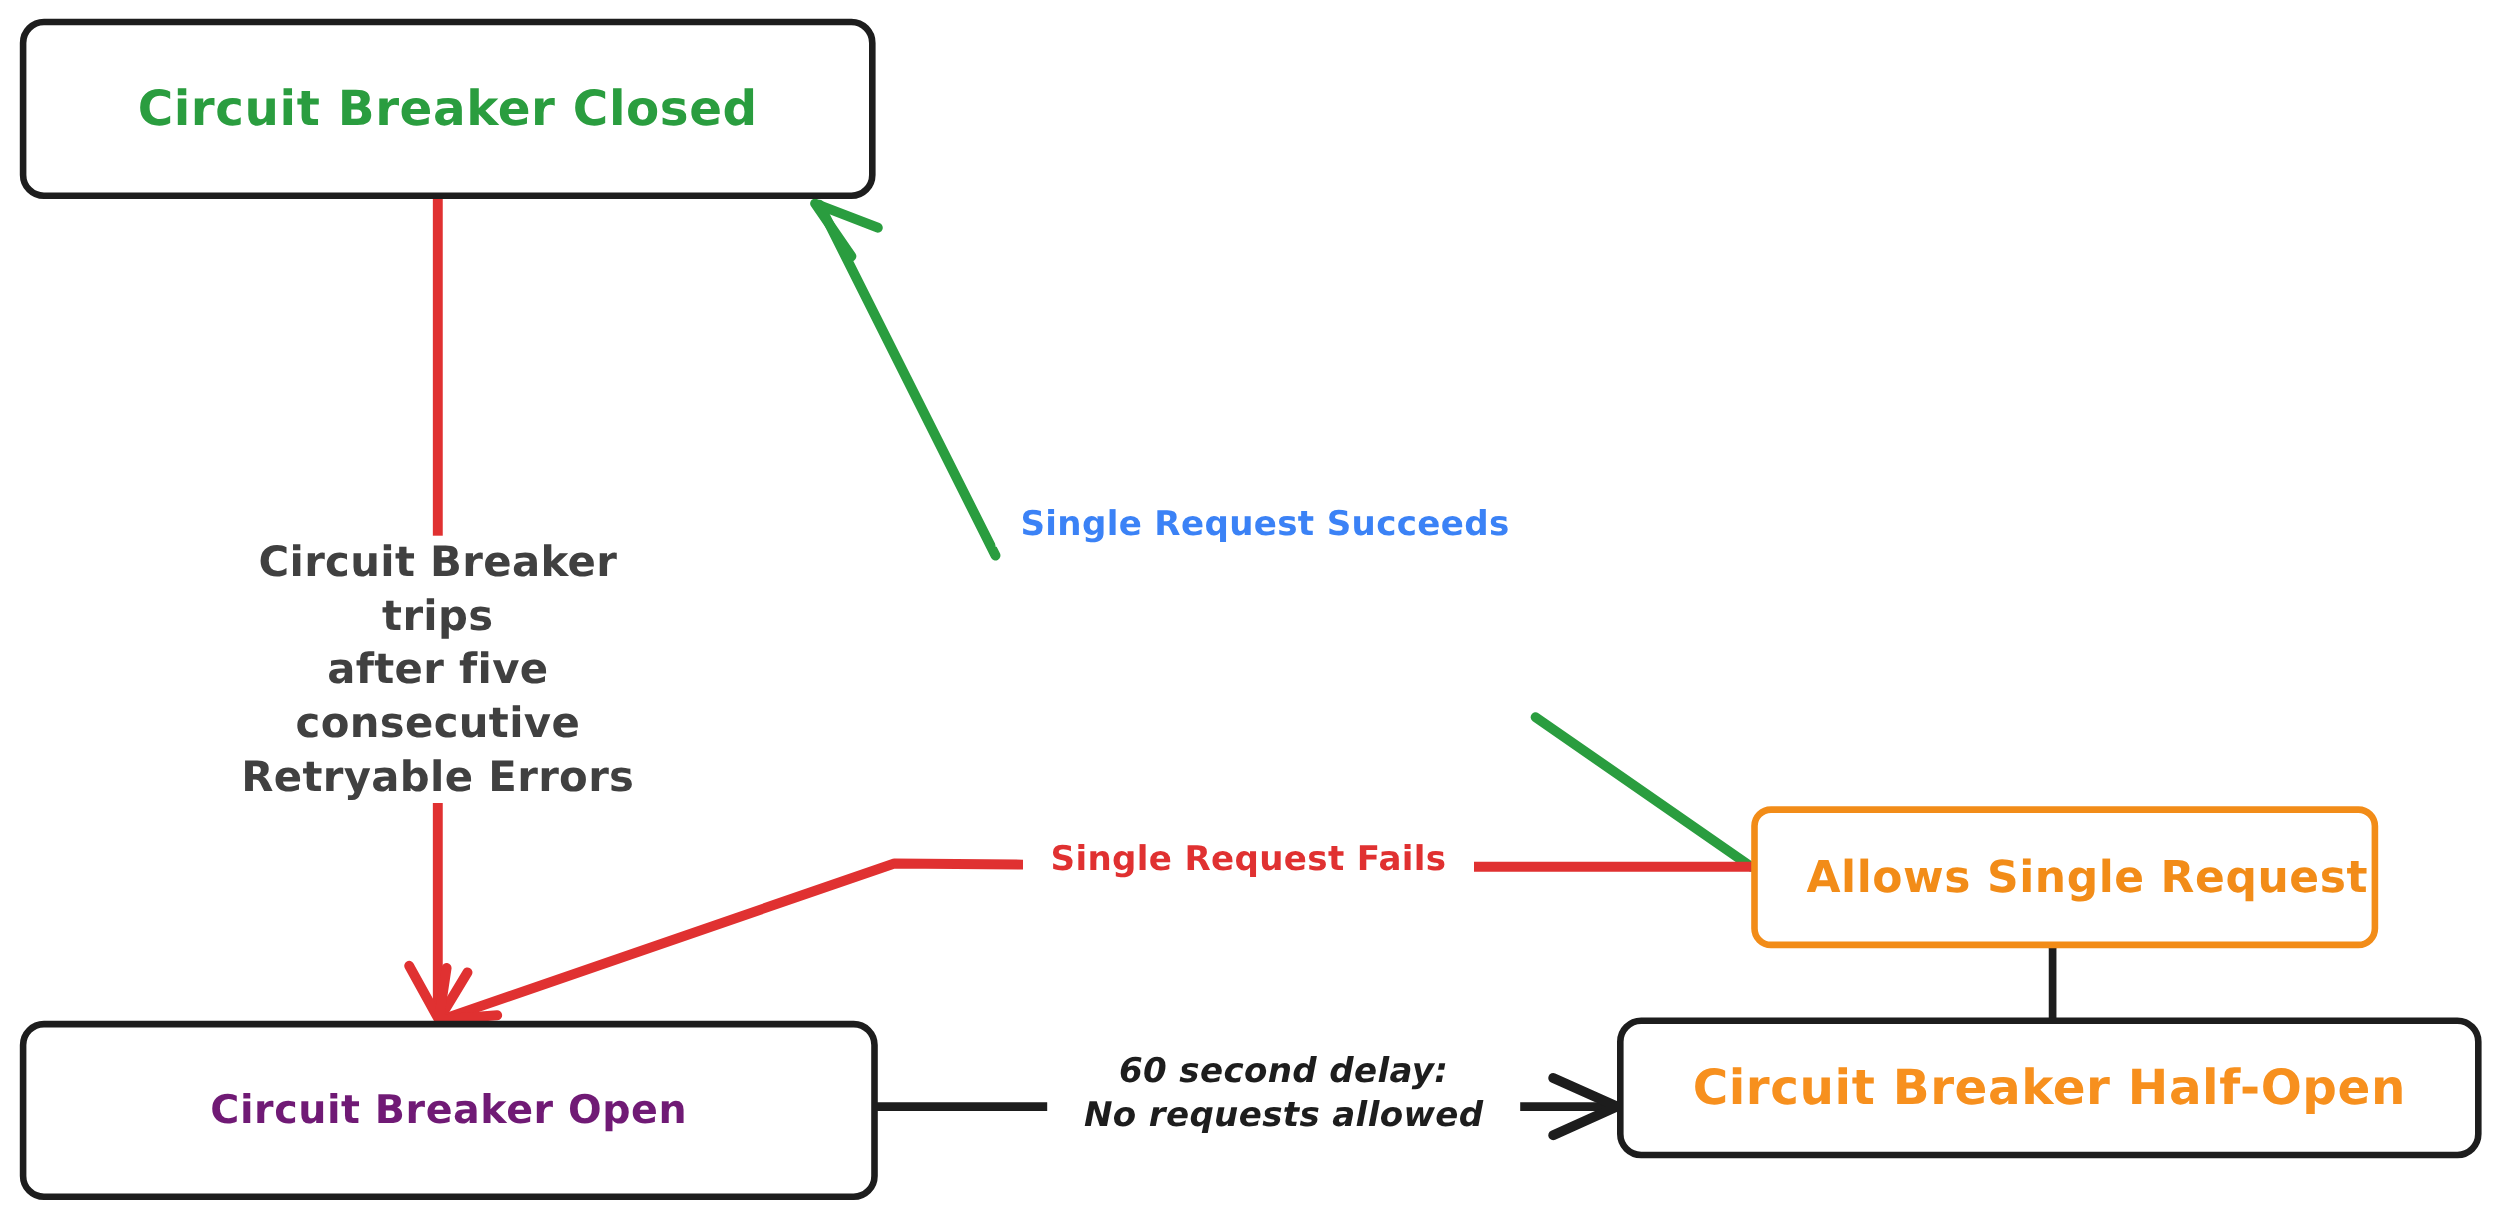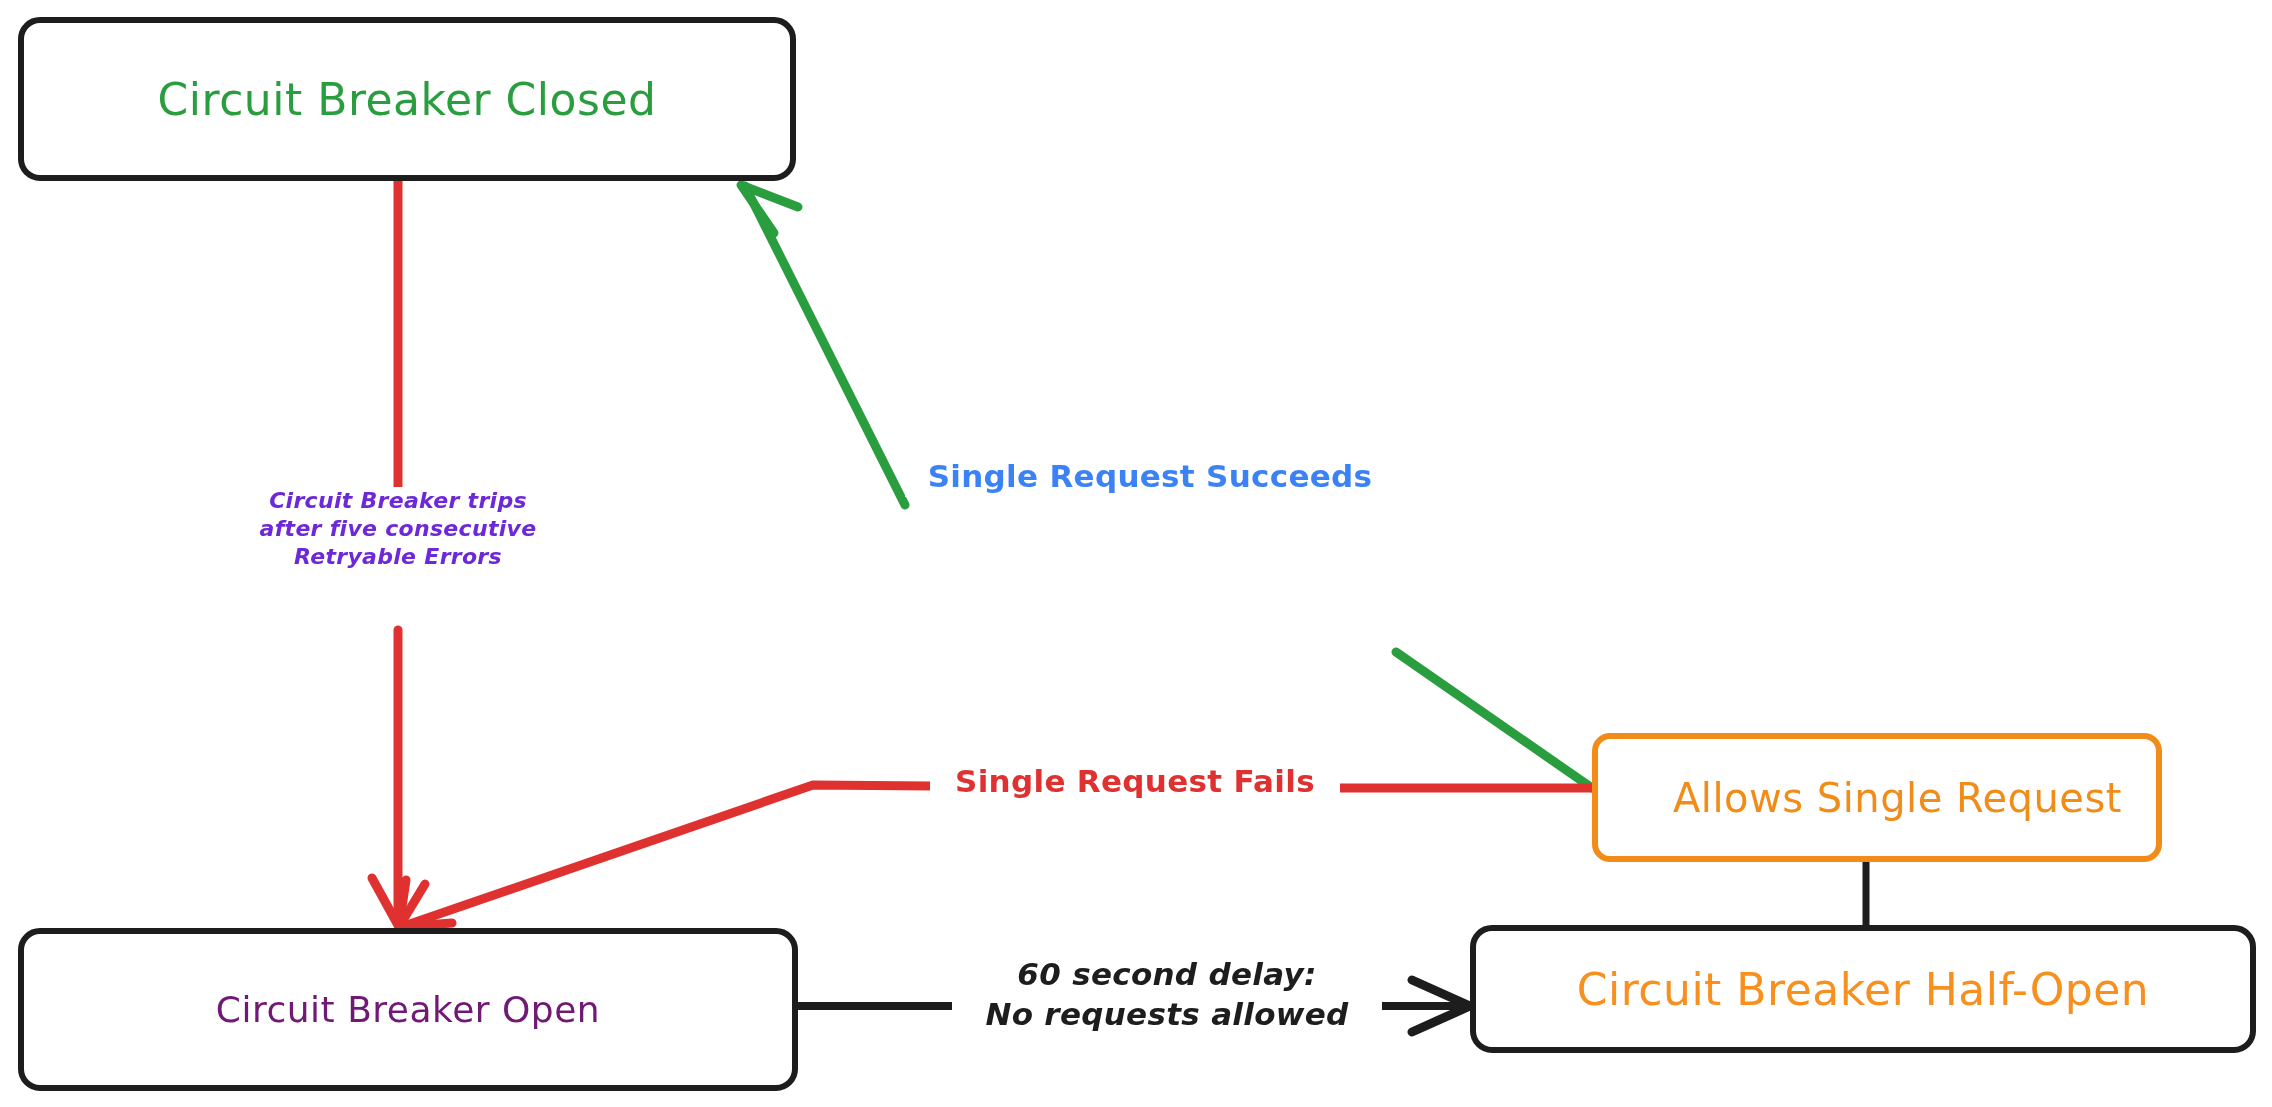--- a/index.html
+++ b/index.html
@@ -26,21 +26,21 @@
     box-sizing: border-box;
     background: #ffffff;
     border-radius: 22px;
     display: flex;
     align-items: center;
     justify-content: center;
     text-align: center;
   }
   .node-label {
     font-family: "DejaVu Sans", sans-serif;
-    font-weight: 400;
+    font-weight: 700;
     letter-spacing: 0.5px;
     white-space: nowrap;
   }
   .node-black  { border: 6px solid #1d1d1d; }
   .node-orange { border: 6px solid #f28c18; }
 
   #node-closed    { left: 18px;   top: 17px;   width: 778px; height: 164px; }
   #node-open      { left: 18px;   top: 928px;  width: 780px; height: 163px; }
   #node-allows    { left: 1592px; top: 733px;  width: 570px; height: 129px; border-radius: 18px; }
   #node-halfopen  { left: 1470px; top: 925px;  width: 786px; height: 128px; }
@@ -55,21 +55,21 @@
     font-family: "DejaVu Sans", sans-serif;
     font-weight: 600;
     text-align: center;
     line-height: 1.28;
     white-space: pre-line;
     background: #ffffff;
     letter-spacing: 0.3px;
   }
   #label-trip {
     left: 178px; top: 487px; width: 440px;
-    font-size: 22px; color: #6d28d9; font-style: italic;
+    font-size: 38px; color: #404040;
   }
   #label-succeeds {
     left: 905px; top: 457px; width: 490px;
     font-size: 31px; color: #3b82f6;
   }
   #label-fails {
     left: 930px; top: 762px; width: 410px;
     font-size: 31px; color: #e03131;
   }
   #label-delay {

